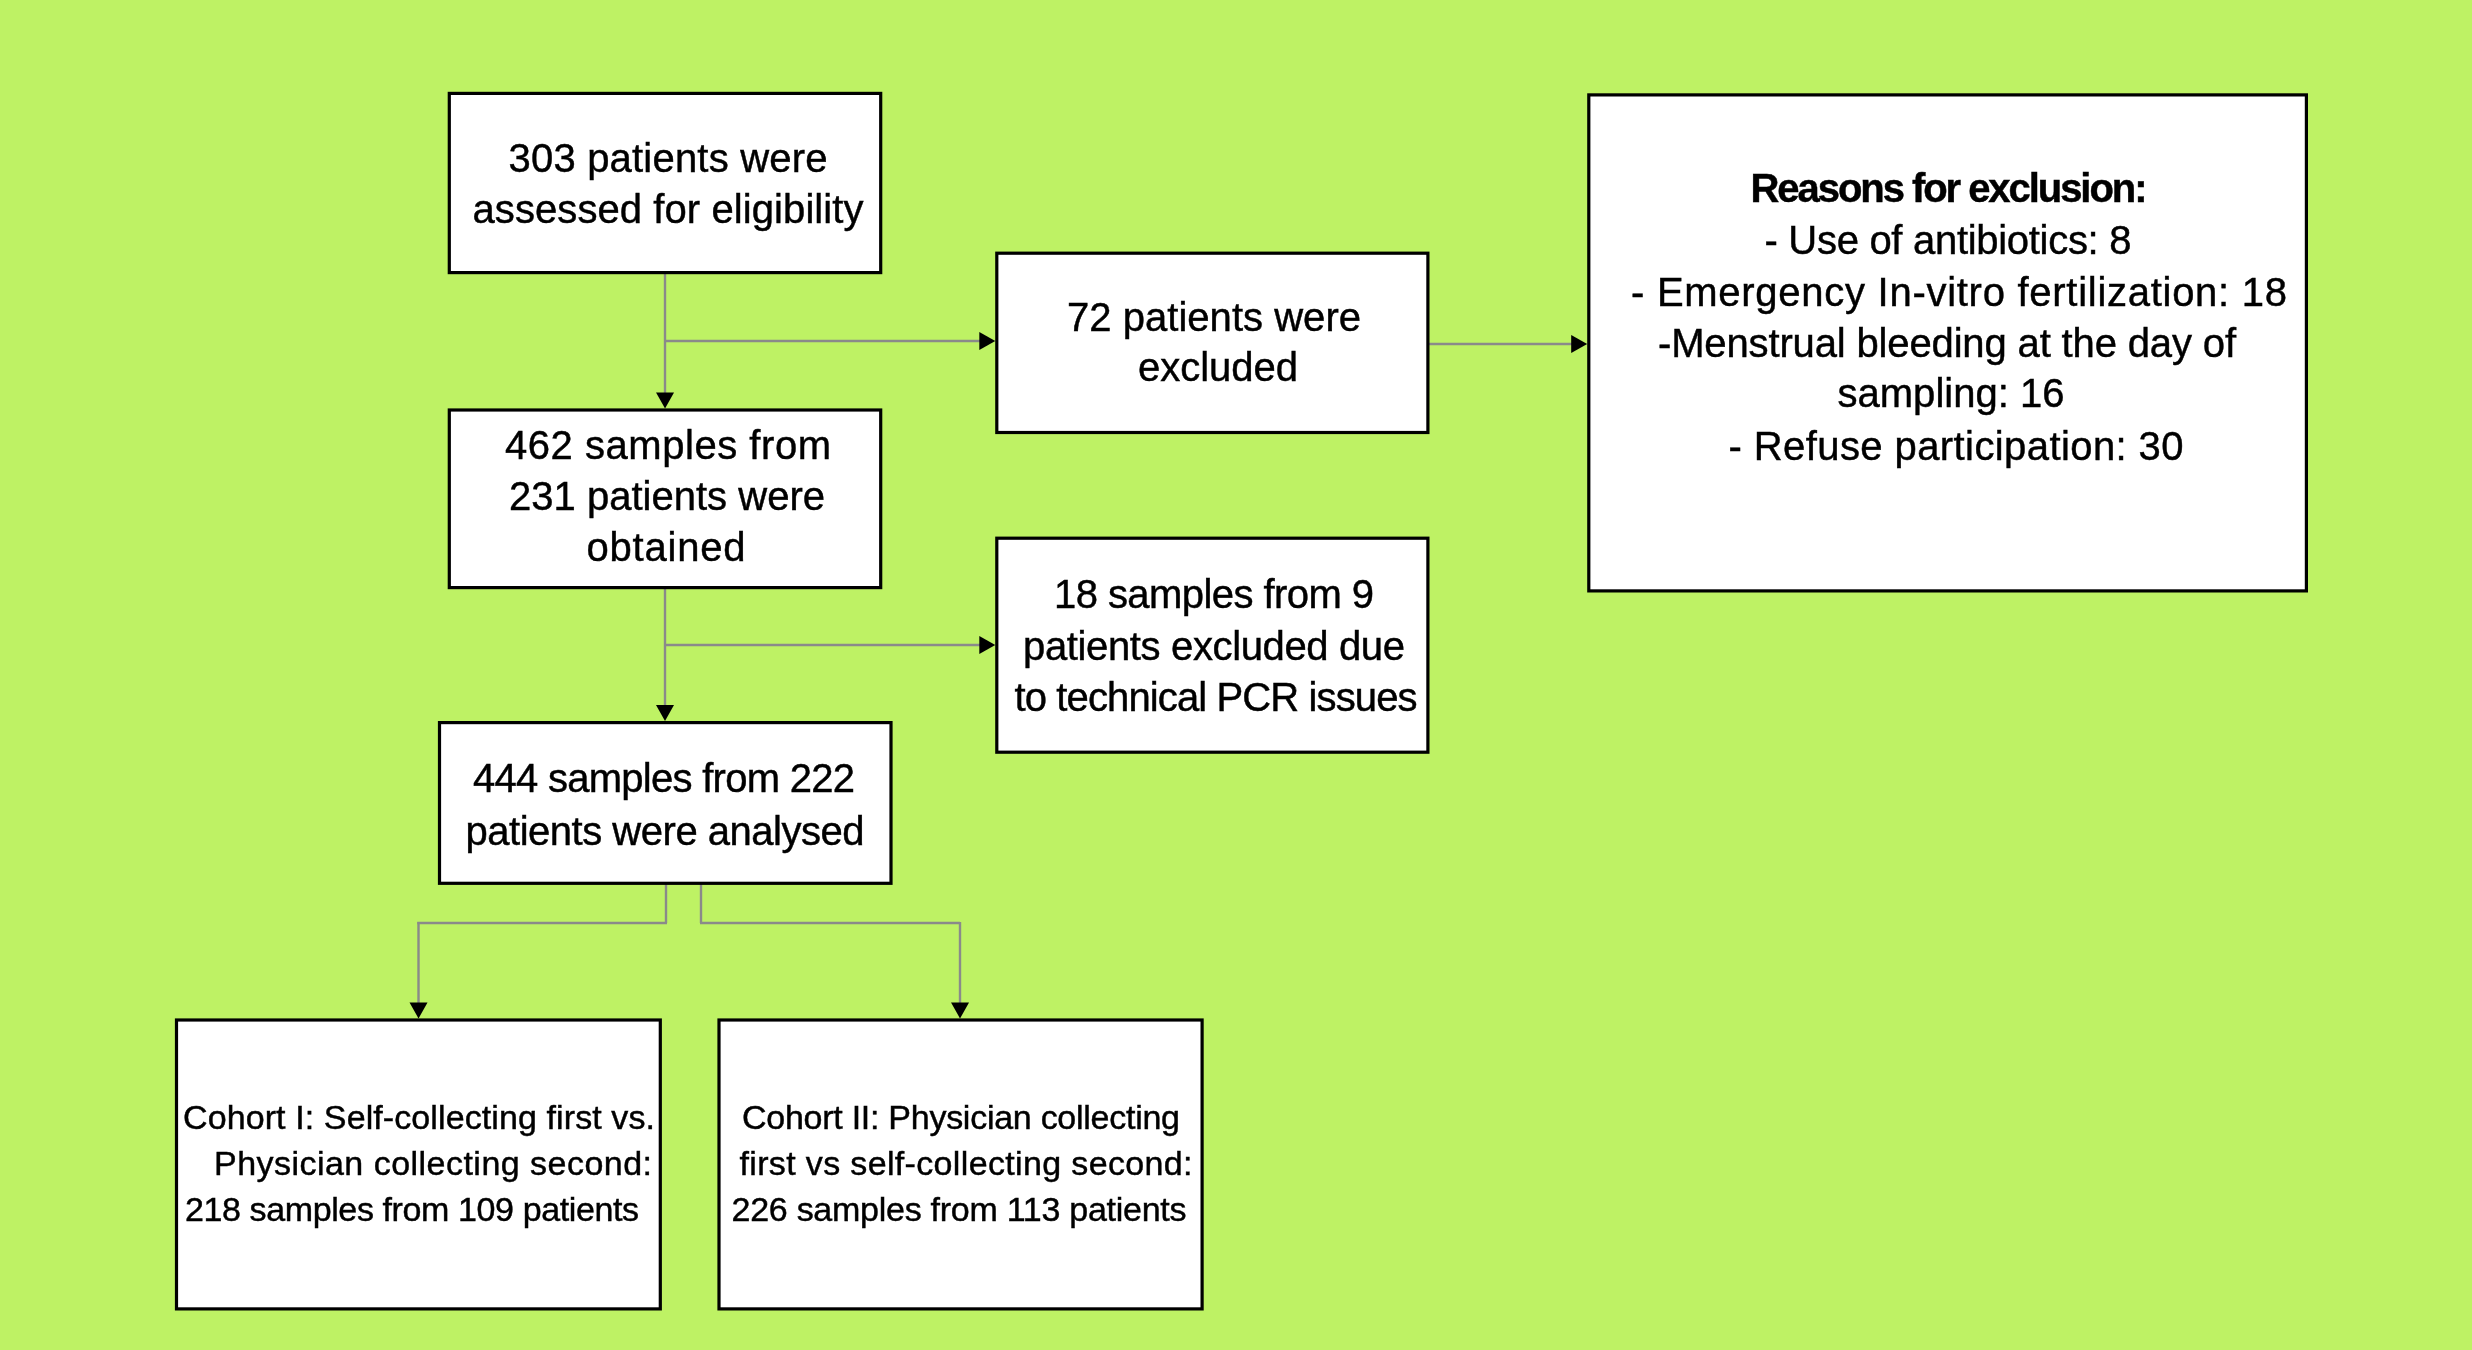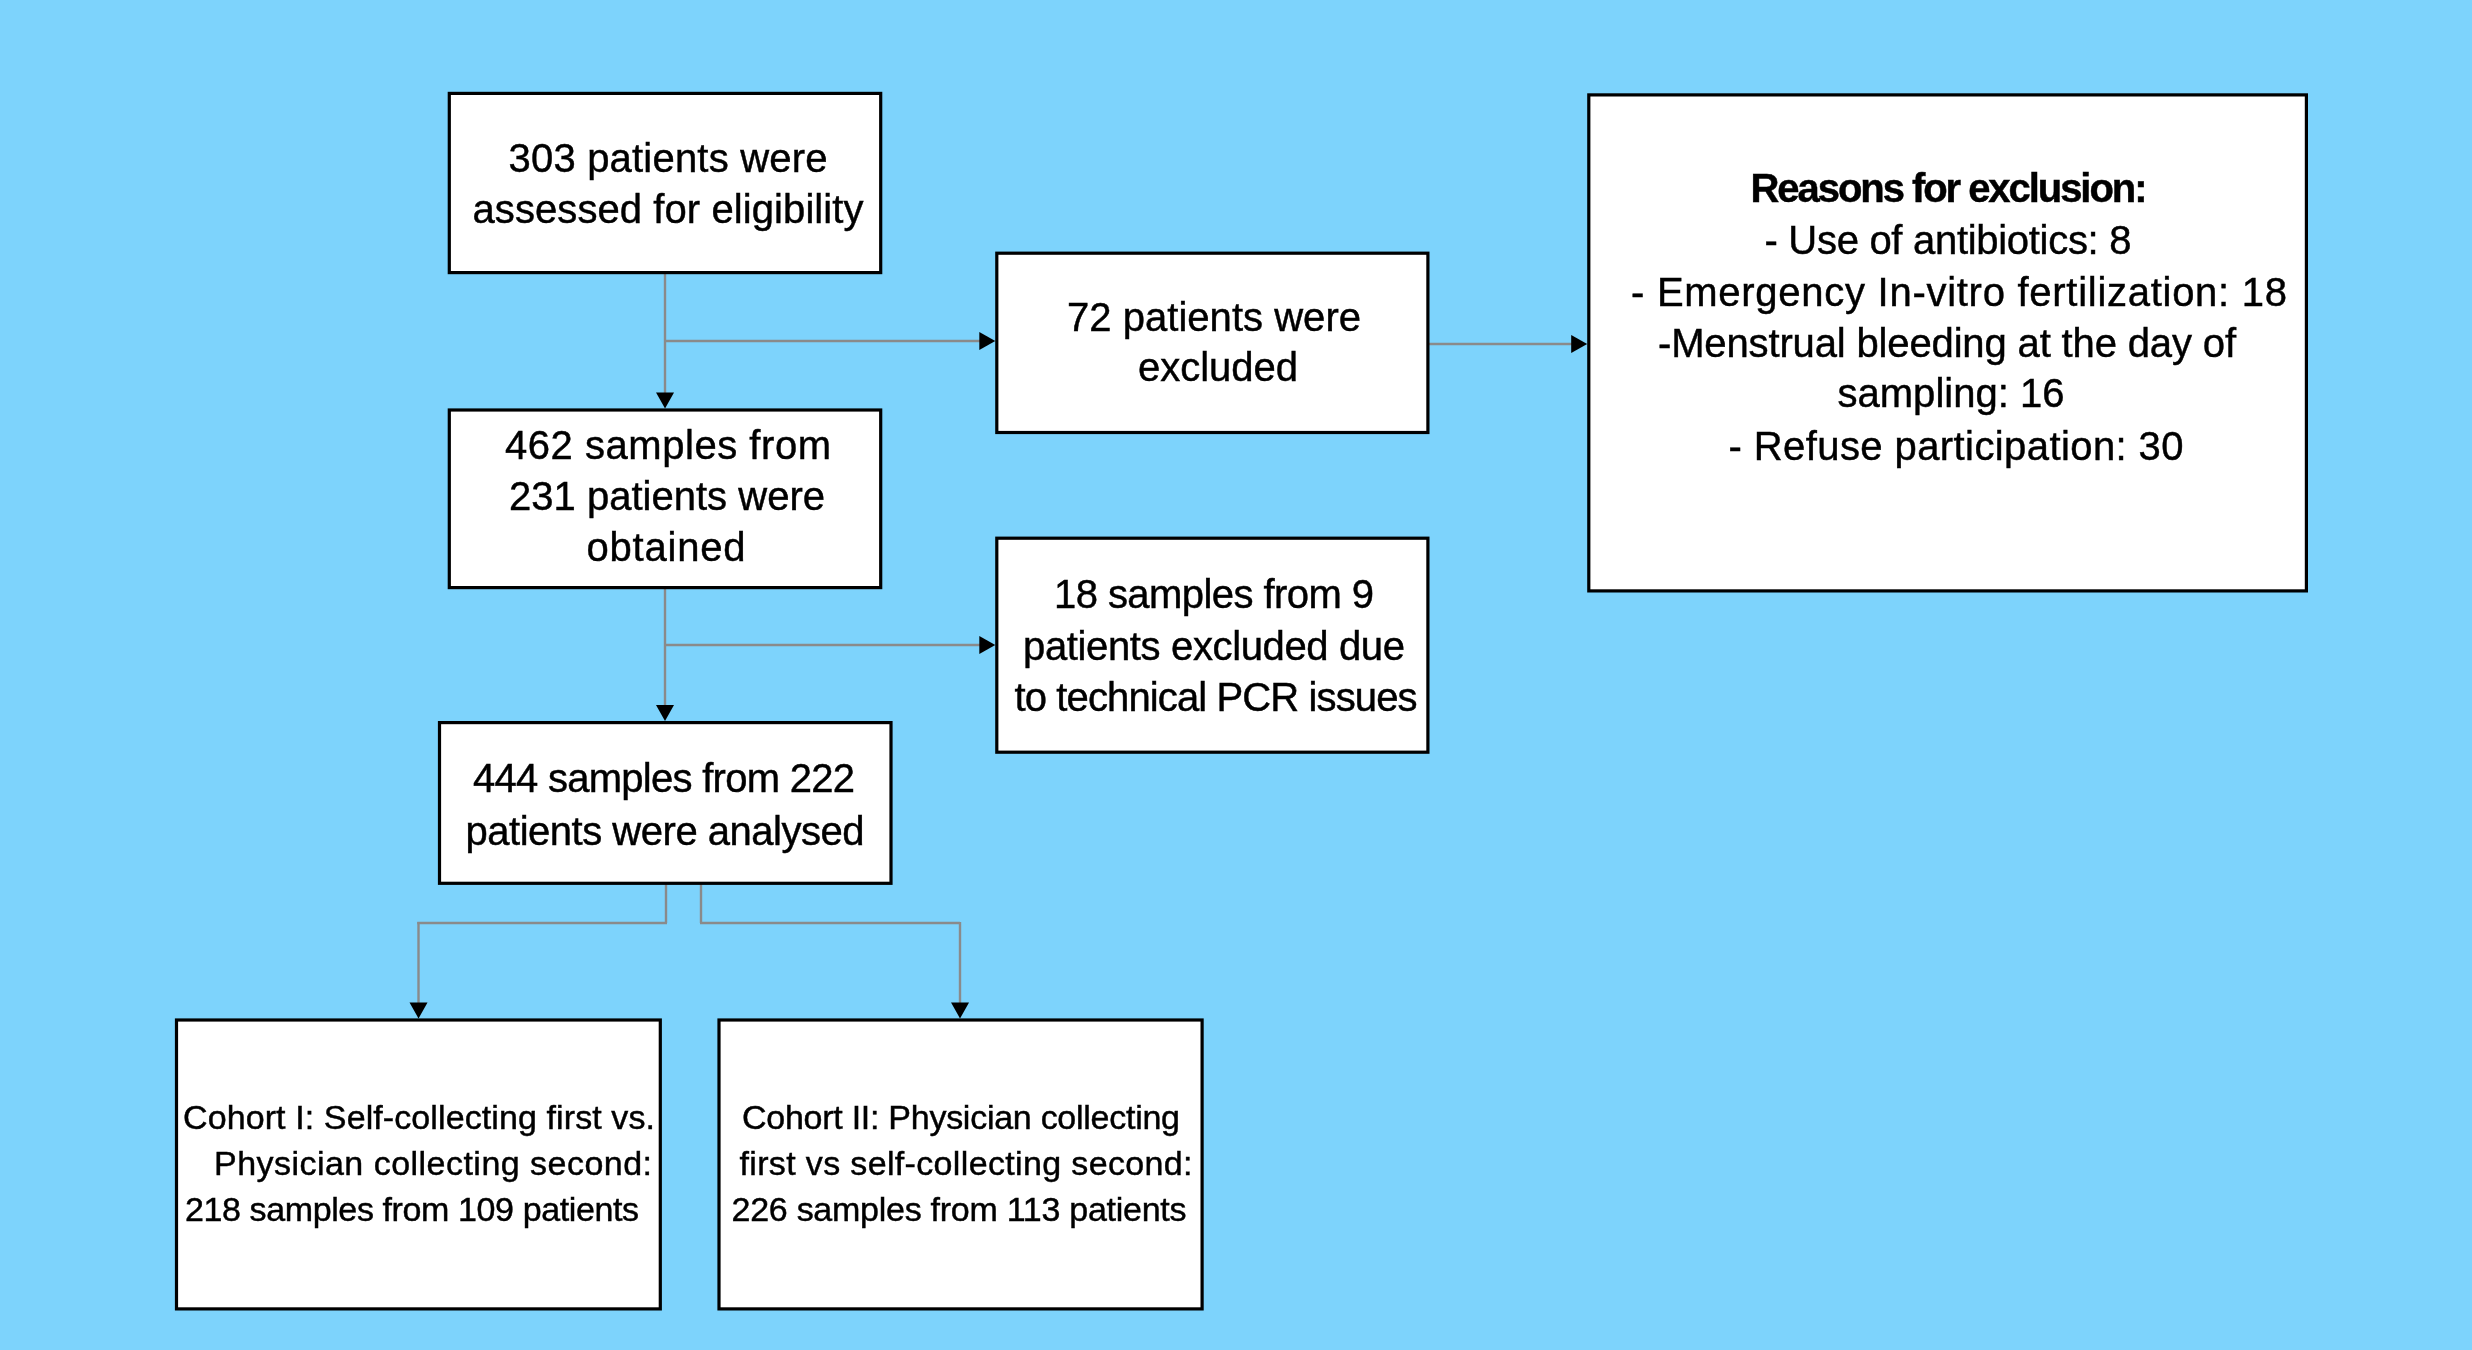--- a/index.html
+++ b/index.html
@@ -1,16 +1,16 @@
 <!DOCTYPE html>
 <html><head>
 <meta charset="utf-8">
 <style>
   html,body{margin:0;padding:0;background:#ffffff;}
-  #stage{position:relative;filter:blur(0.55px);width:2472px;height:1350px;background:#7dd3fc;overflow:hidden;text-align:center;}
+  #stage{position:relative;filter:blur(0.55px);width:2472px;height:1350px;background:#bef264;overflow:hidden;text-align:center;}
   svg{position:absolute;left:0;top:0;}
   text{font-family:"Liberation Sans", sans-serif;fill:#000000;stroke:#000000;stroke-width:0.45;}
 </style>
 </head>
 <body>
 <div id="stage">
 <svg width="2472" height="1350" viewBox="0 0 2472 1350">
 
   <g stroke="#8a8a8a" stroke-width="2.4" fill="none">
     <line x1="665" y1="274" x2="665" y2="394"></line>

